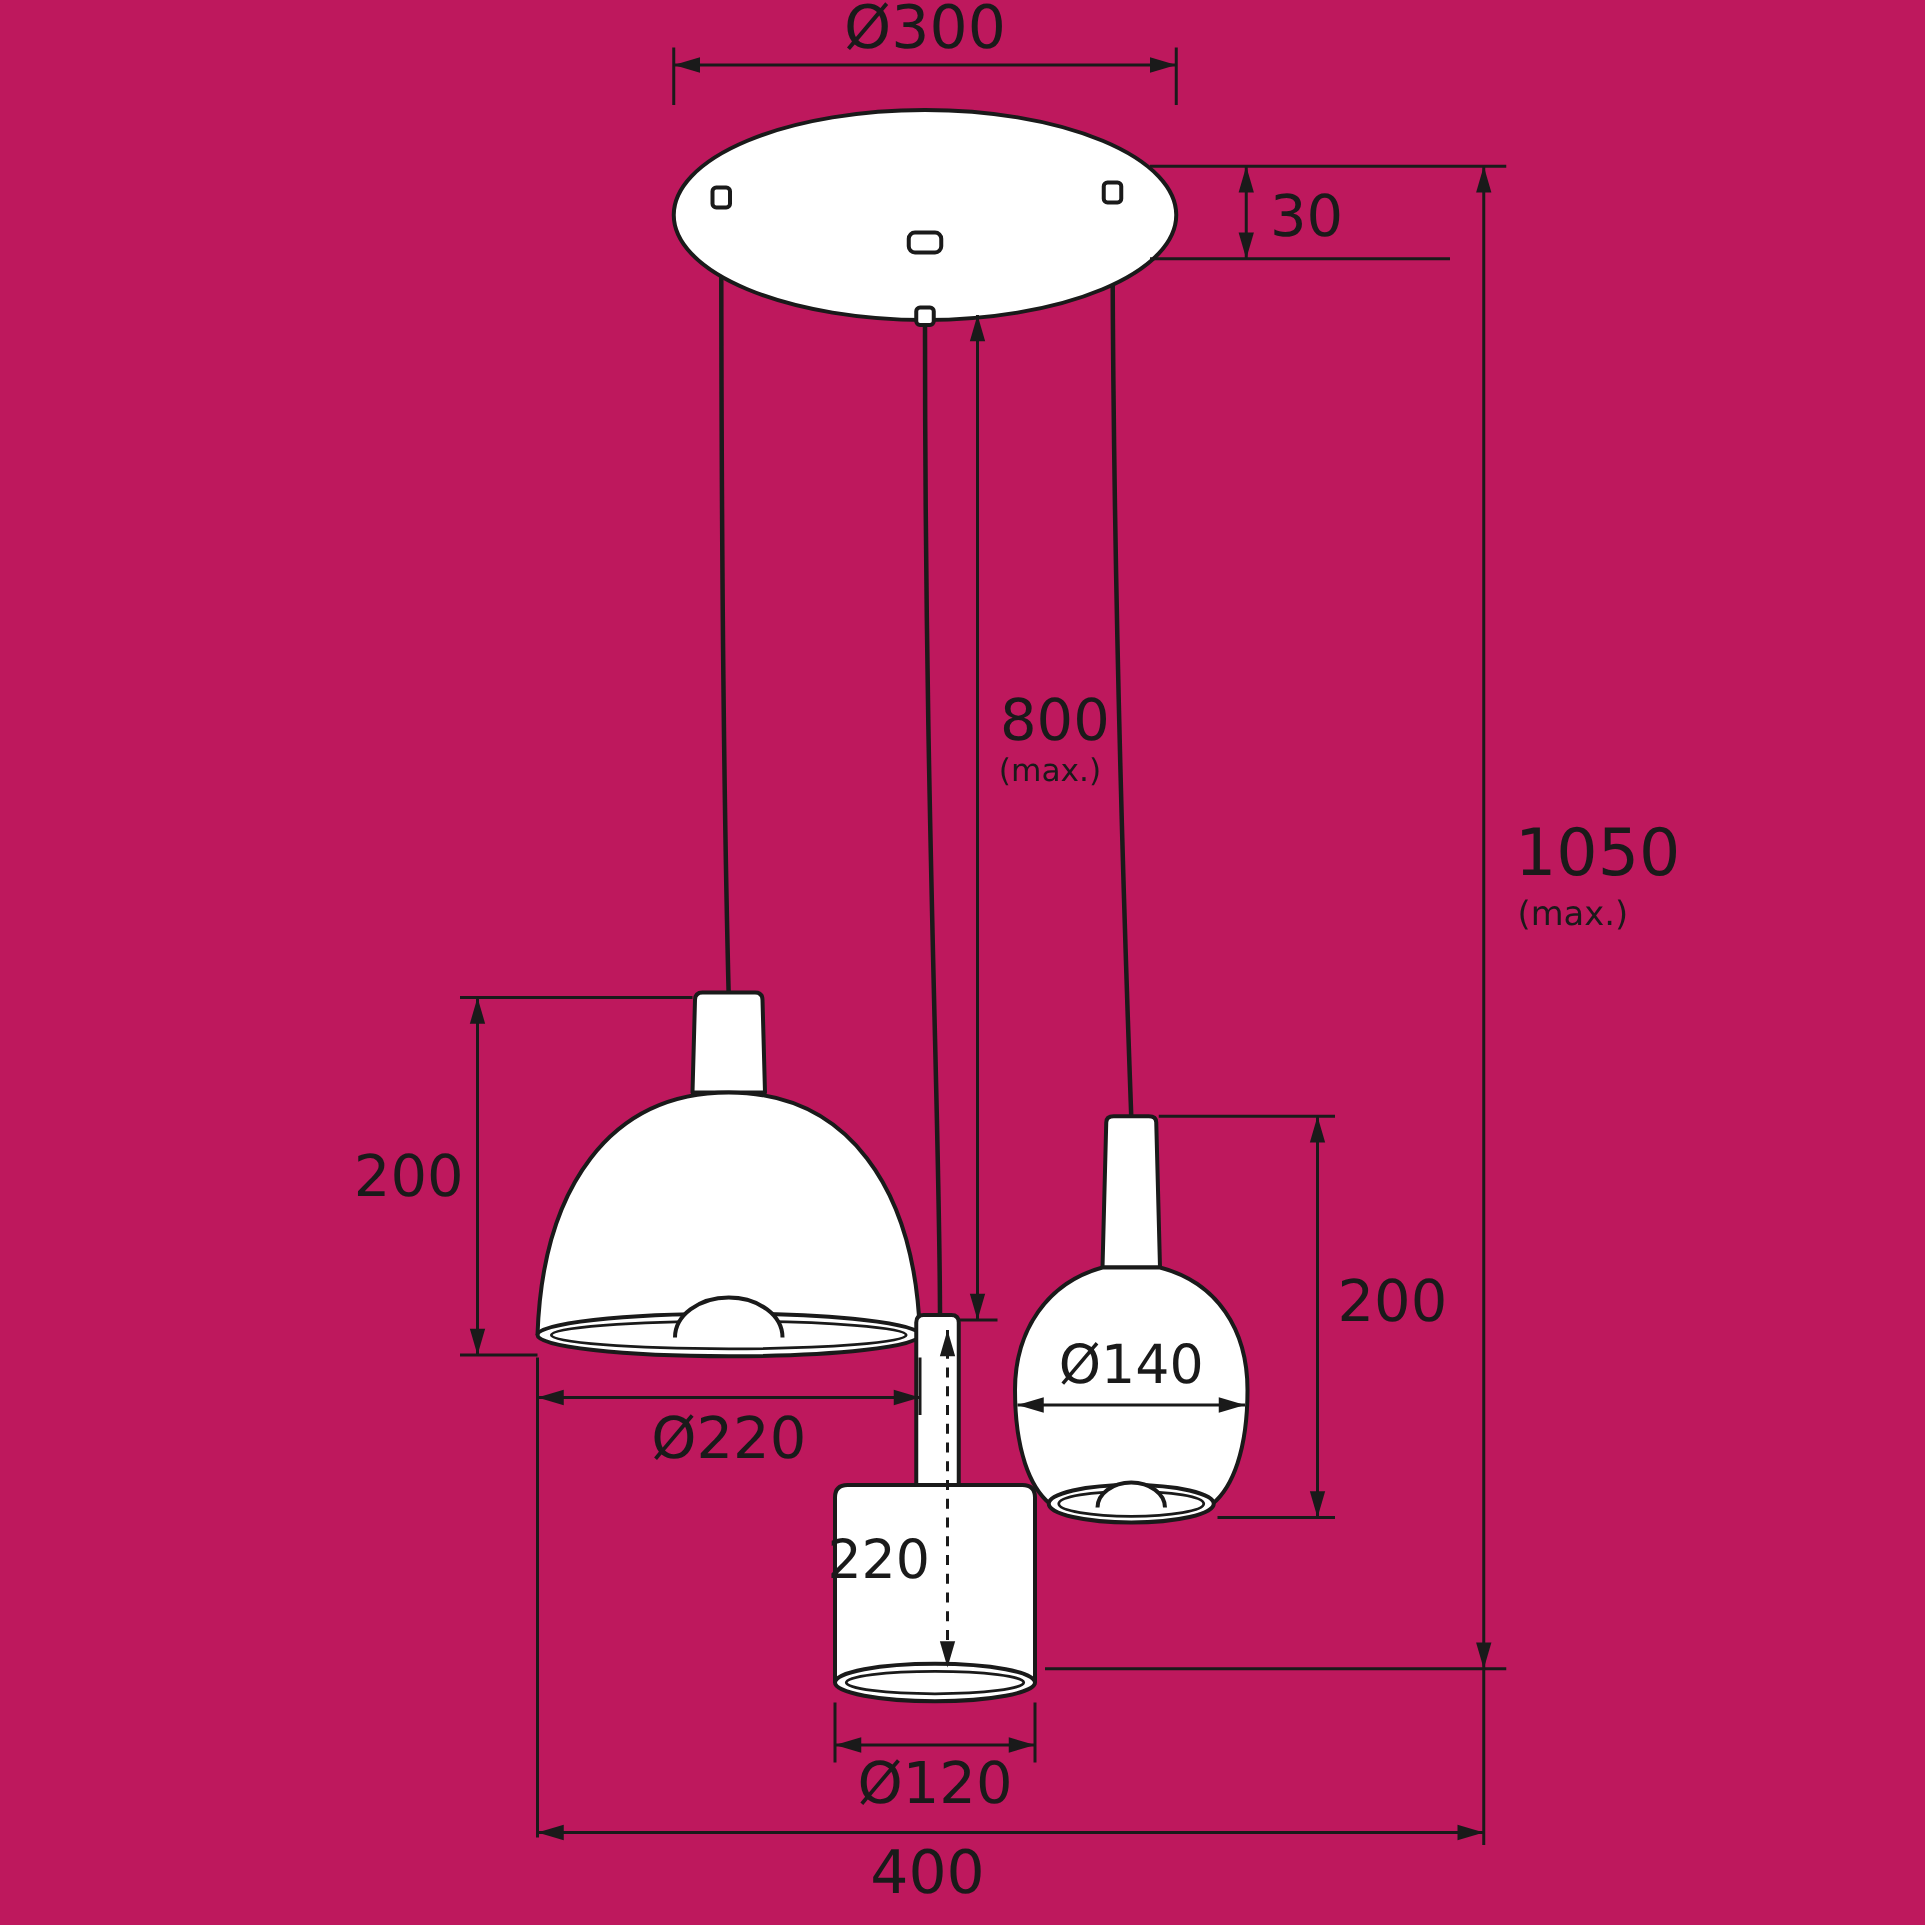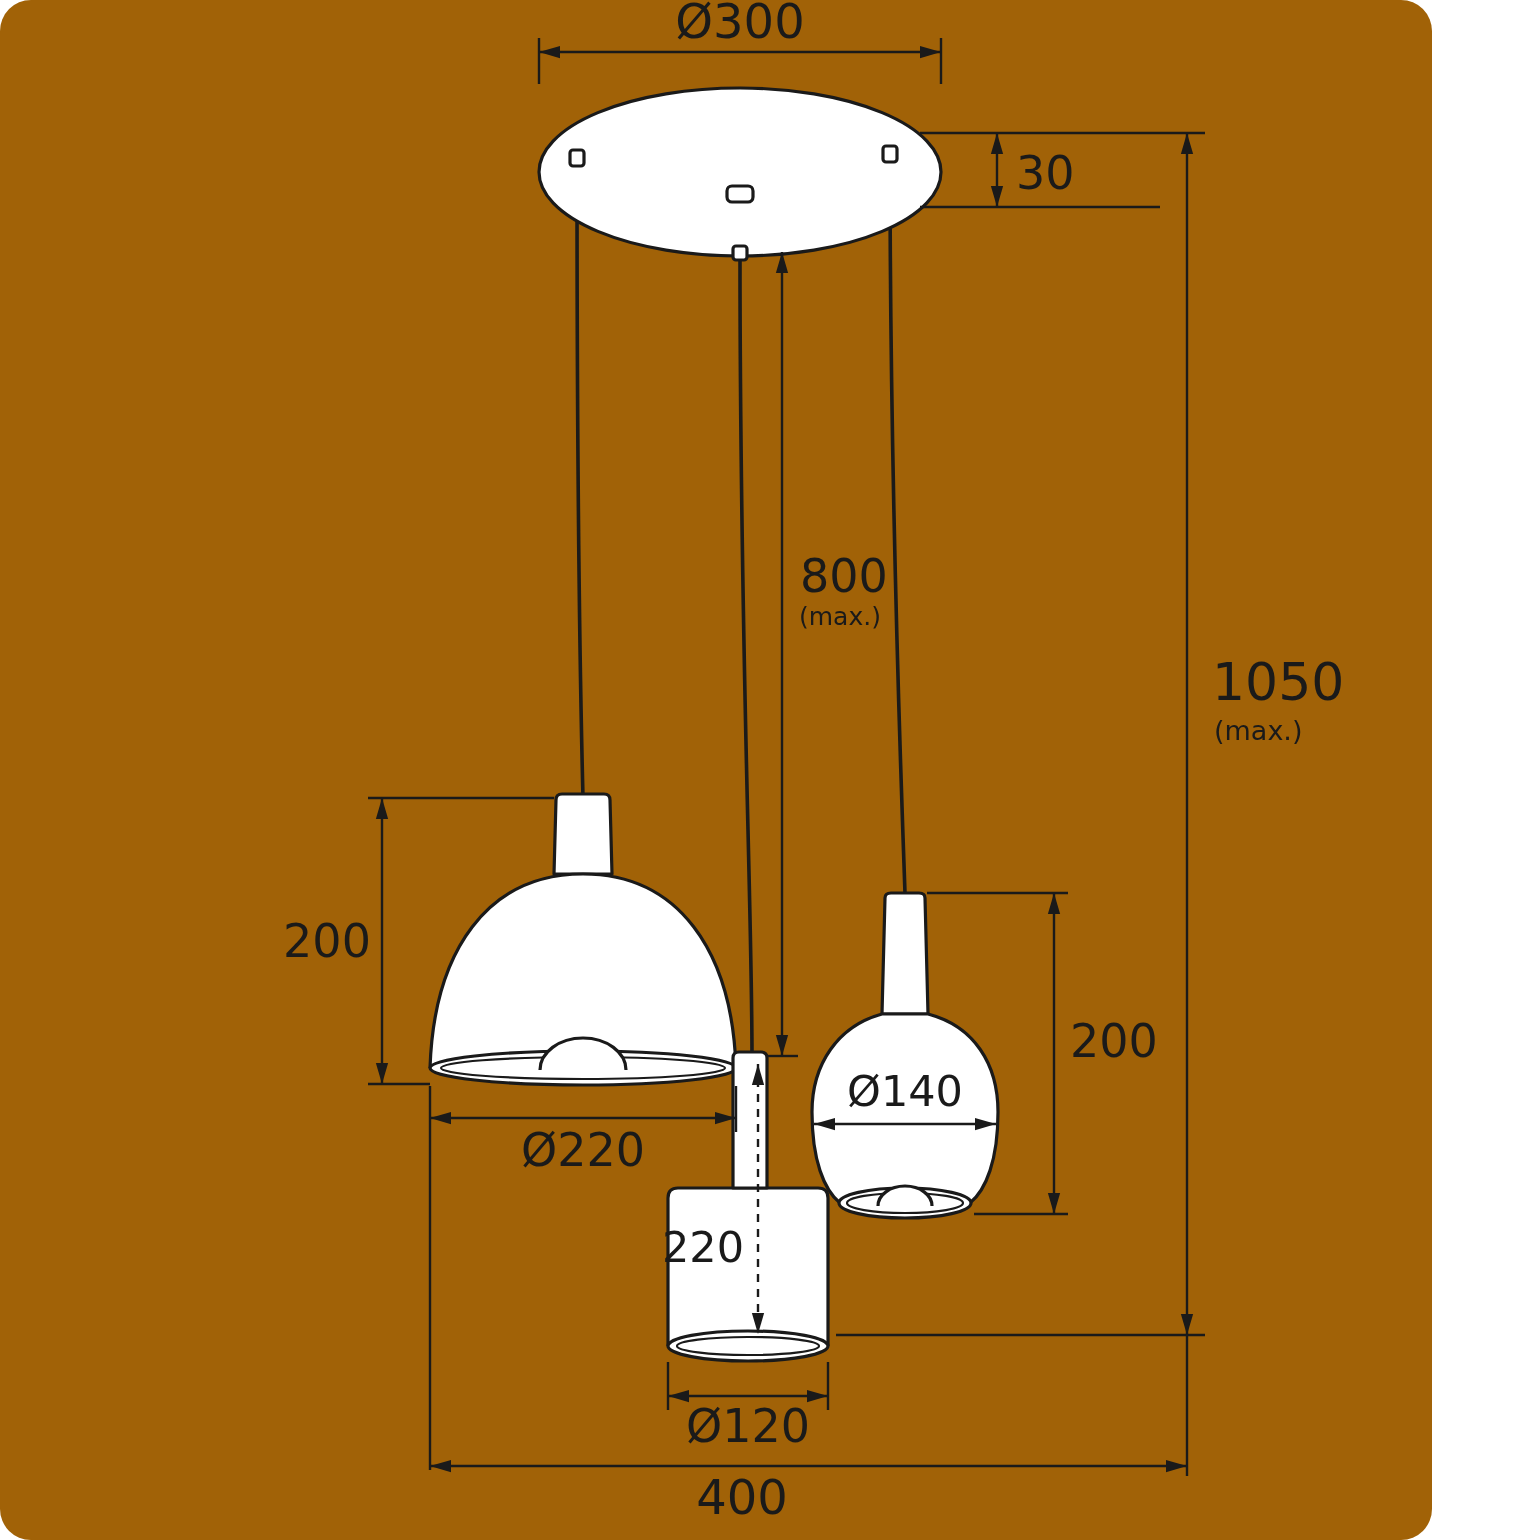--- a/index.html
+++ b/index.html
@@ -1,16 +1,16 @@
 <!DOCTYPE html>
 <html><head>
 <meta charset="utf-8">
 <style>
   html,body{margin:0;padding:0;background:#ffffff;}
-  .canvas{width:1432px;height:1540px;background:#a16207;position:relative;overflow:hidden;border-radius:31px;}
+  .canvas{width:1540px;height:1540px;background:#be185d;position:relative;overflow:hidden;}
   svg{display:block;}
   text{font-family:"DejaVu Sans","Liberation Sans",sans-serif;fill:#1a1a1a;}
   .lamp{stroke:#1a1a1a;stroke-width:3.2;fill:#ffffff;stroke-linejoin:round;}
   .lamp-open{stroke:#1a1a1a;stroke-width:3.2;fill:#ffffff;}
   .thin{stroke:#1a1a1a;stroke-width:2.2;fill:none;}
   .cable{stroke:#1a1a1a;stroke-width:3.6;fill:none;stroke-linecap:round;}
   .dim{stroke:#1a1a1a;stroke-width:2.4;fill:none;}
   .ext{stroke:#1a1a1a;stroke-width:2.4;fill:none;}
   .dashed{stroke-dasharray:8 7;}
   .t-big{font-size:48px;}

